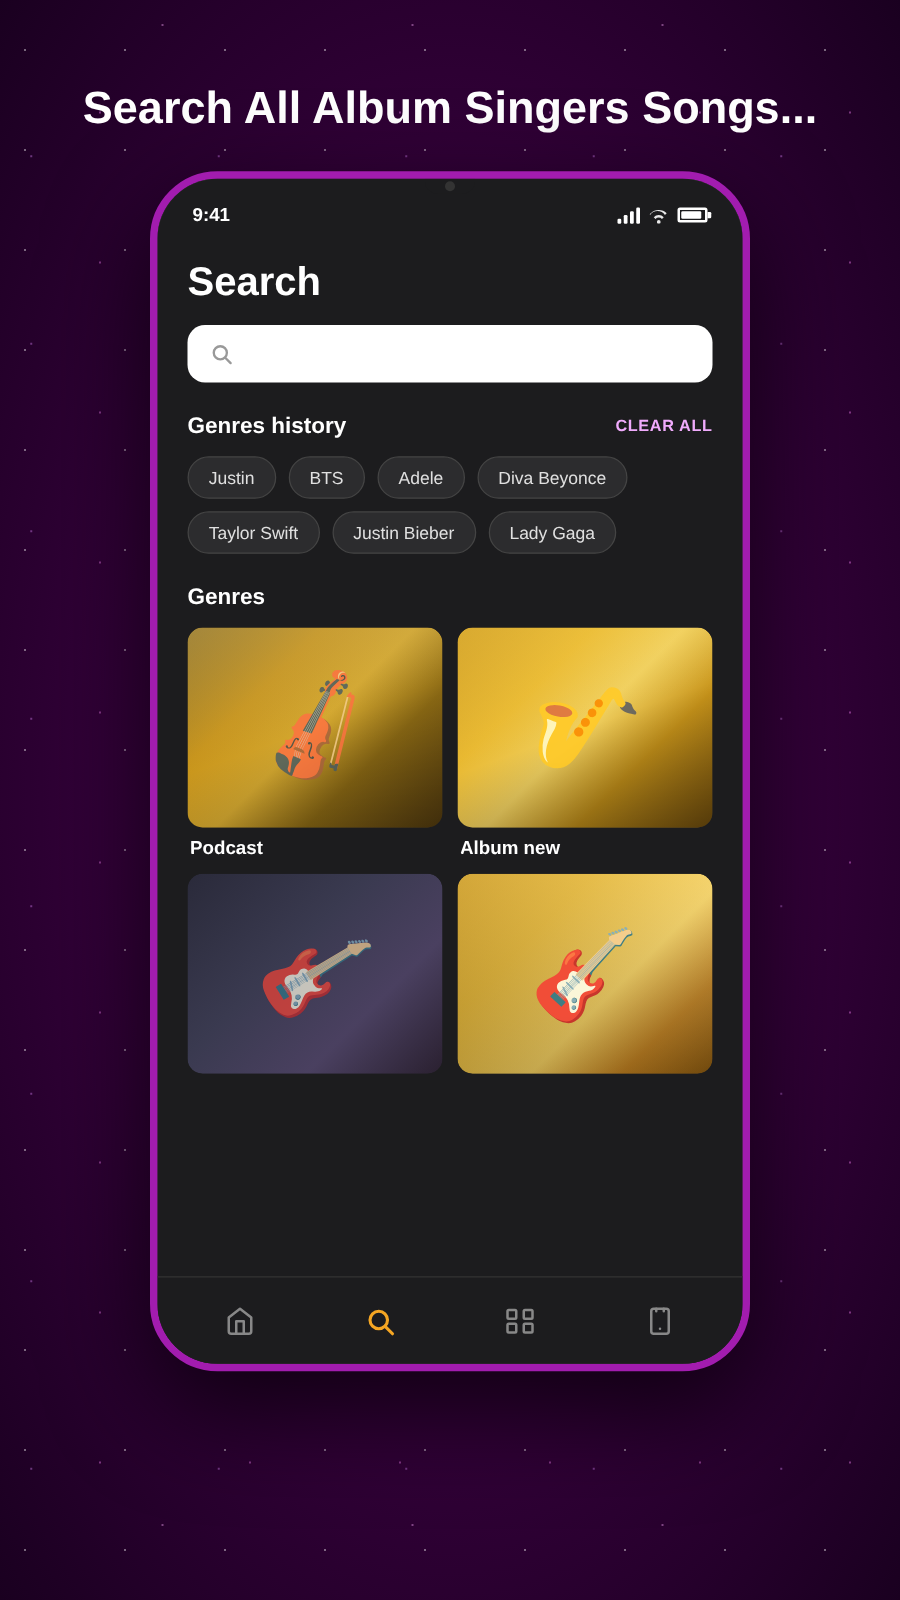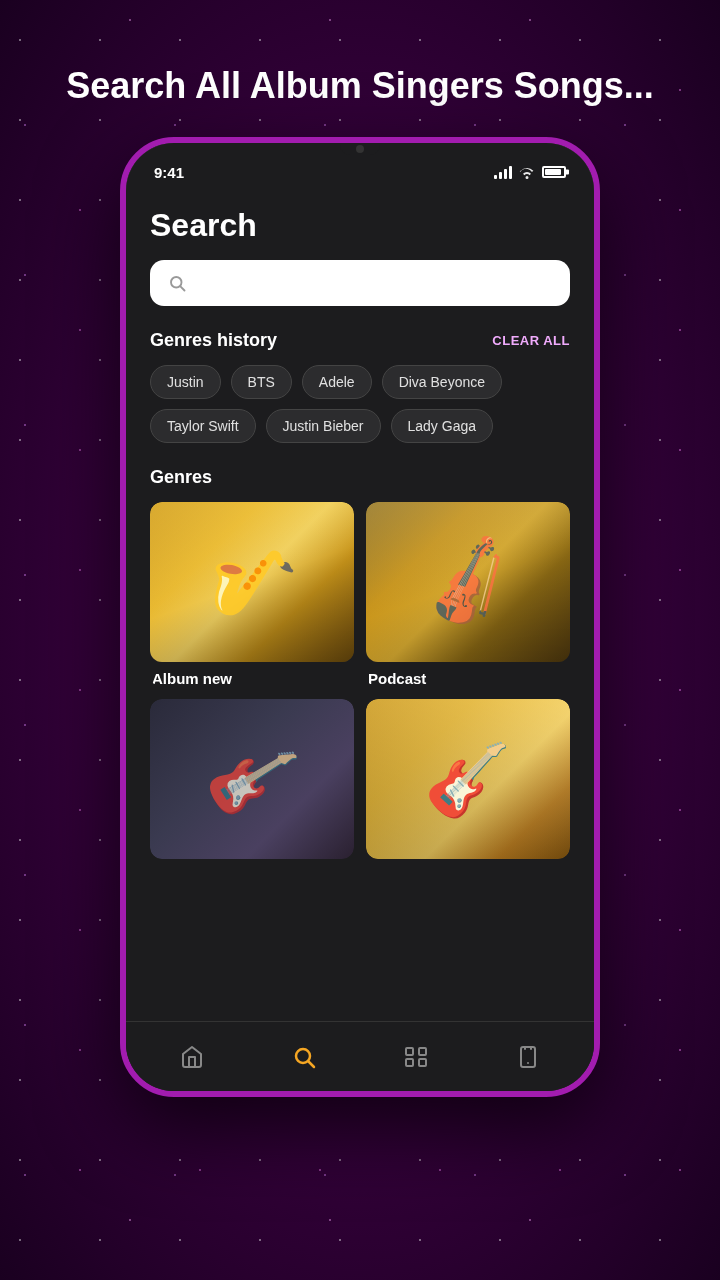--- a/index.html
+++ b/index.html
@@ -426,27 +426,27 @@
           <span class="tag">Taylor Swift</span>
           <span class="tag">Justin Bieber</span>
           <span class="tag">Lady Gaga</span>
         </div>
 
         <div class="genres-title">Genres</div>
 
         <div class="genres-grid">
 
           <div class="genre-card">
+            <div class="img-violin"></div>
+            <div class="genre-label">Podcast</div>
+          </div>
+
+          <div class="genre-card">
             <div class="img-sax"></div>
             <div class="genre-label">Album new</div>
-          </div>
-
-          <div class="genre-card">
-            <div class="img-violin"></div>
-            <div class="genre-label">Podcast</div>
           </div>
 
           <div class="genre-card">
             <div class="img-studio"></div>
           </div>
 
           <div class="genre-card">
             <div class="img-guitar"></div>
           </div>
         </div>

